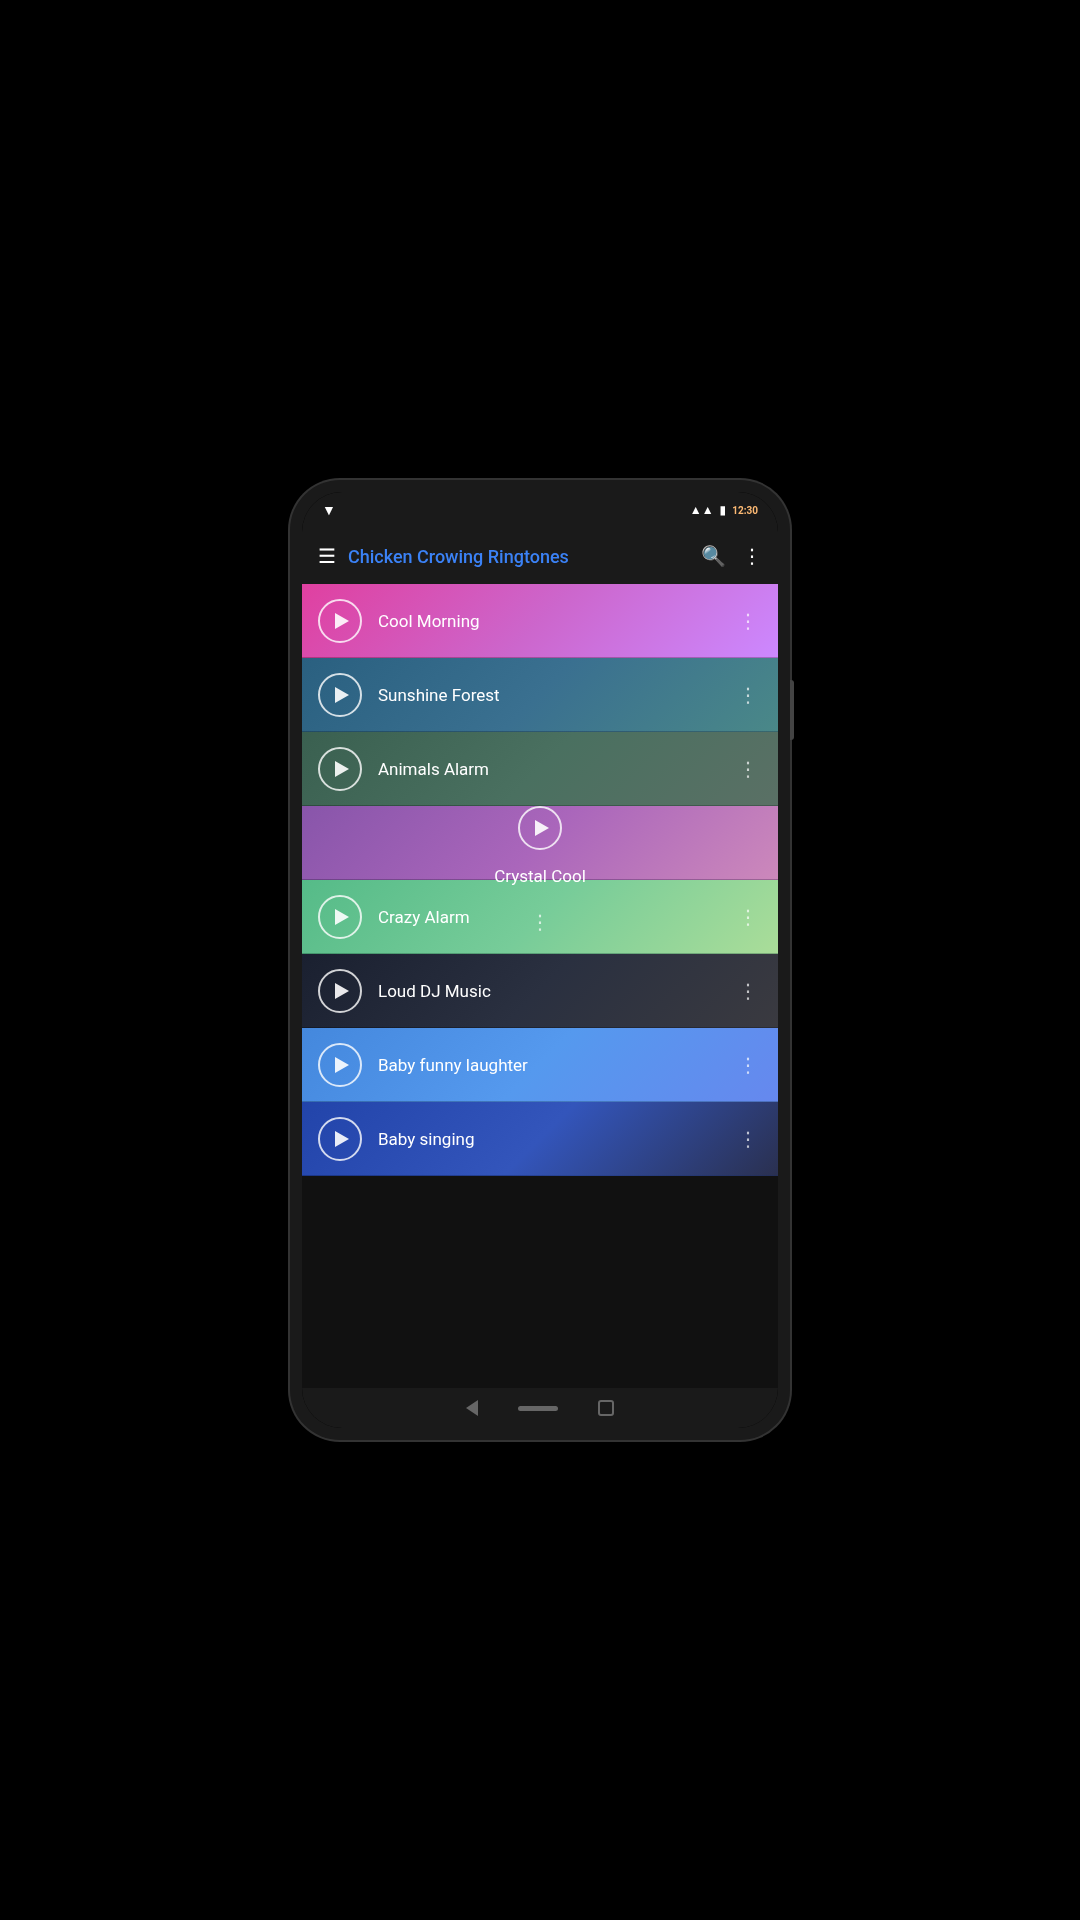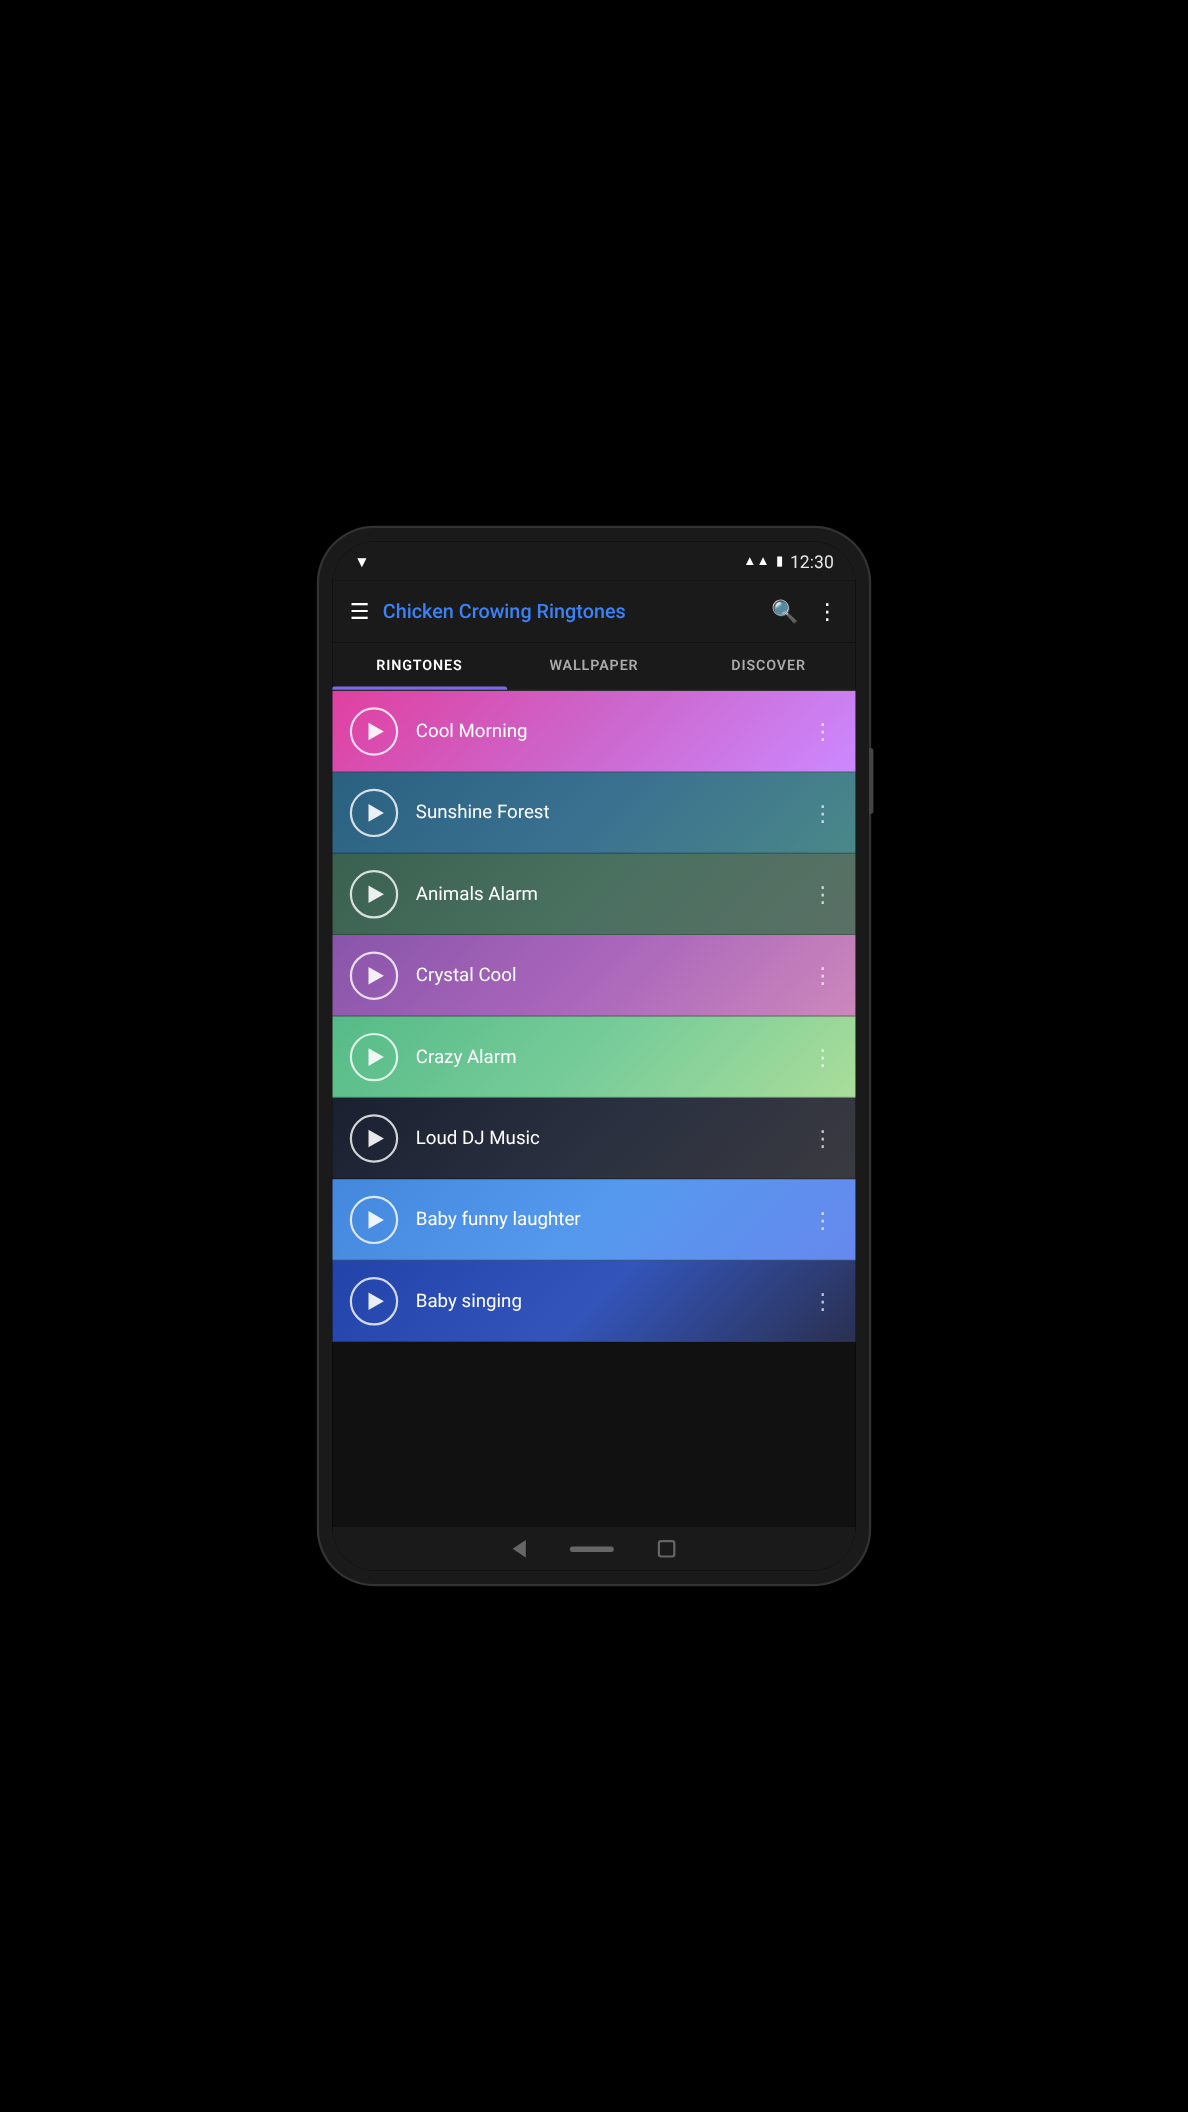--- a/index.html
+++ b/index.html
@@ -60,23 +60,23 @@
       align-items: center;
       gap: 6px;
     }
 
     .signal-icon, .battery-icon {
       color: #fff;
       font-size: 12px;
     }
 
     .time {
-      color: #e5e5e5;
-      font-size: 16px;
-      font-weight: 400;
+      color: #fdba74;
+      font-size: 10px;
+      font-weight: 700;
     }
 
     
     .app-bar {
       background: #1a1a1a;
       height: 56px;
       display: flex;
       align-items: center;
       padding: 0 16px;
       gap: 12px;
@@ -194,21 +194,21 @@
       color: rgba(255,255,255,0.7);
       font-size: 20px;
       cursor: pointer;
       padding: 8px 4px;
     }
 
     
     .item-0 { background: linear-gradient(135deg, #e040a0 0%, #cc66cc 50%, #cc88ff 100%); }
     .item-1 { background: linear-gradient(135deg, #2a6080 0%, #3a7090 50%, #4a8888 100%); }
     .item-2 { background: linear-gradient(135deg, #3a6050 0%, #4a7060 50%, #5a7065 100%); }
-    .item-3 { background: linear-gradient(135deg, #8855aa 0%, #aa66bb 50%, #cc88bb 100%); }
+    .item-3 { background: linear-gradient(135deg, #8855aa 0%, #aa66bb 50%, #cc88bb 100%); flex-direction: column; }
     .item-4 { background: linear-gradient(135deg, #55bb88 0%, #77cc99 50%, #aadd99 100%); }
     .item-5 { background: linear-gradient(135deg, #1a2030 0%, #2a3040 50%, #3a3a40 100%); }
     .item-6 { background: linear-gradient(135deg, #4488dd 0%, #5599ee 50%, #6688ee 100%); justify-content: space-between; }
     .item-7 { background: linear-gradient(135deg, #2244aa 0%, #3355bb 50%, #2a3050 100%); }
 
     
     .side-button {
       position: absolute;
       right: -4px;
       width: 4px;
@@ -270,31 +270,20 @@
 
     <div class="app-bar">
       <span class="menu-icon">☰</span>
       <span class="app-title">Chicken Crowing  Ringtones</span>
       <div class="app-bar-actions">
         <span class="icon-btn">🔍</span>
         <span class="icon-btn">⋮</span>
       </div>
     </div>
 
-    <div class="tabs">
-      <div class="tab active">
-        <span>RINGTONES</span>
-      </div>
-      <div class="tab">
-        <span>WALLPAPER</span>
-      </div>
-      <div class="tab">
-        <span>DISCOVER</span>
-      </div>
-    </div>
 
     <div class="ringtone-list">
     <div class="ringtone-item item-0">
       <div class="play-btn">
         <div class="play-triangle"></div>
       </div>
       <span class="ringtone-name">Cool Morning</span>
       <span class="more-btn">⋮</span>
     </div>
         <div class="ringtone-item item-1">

